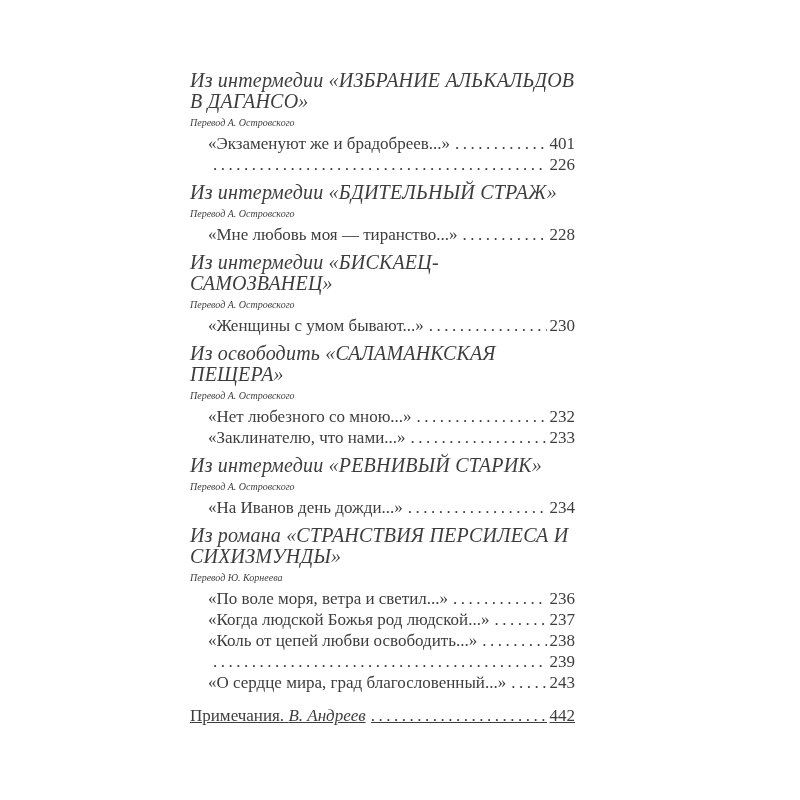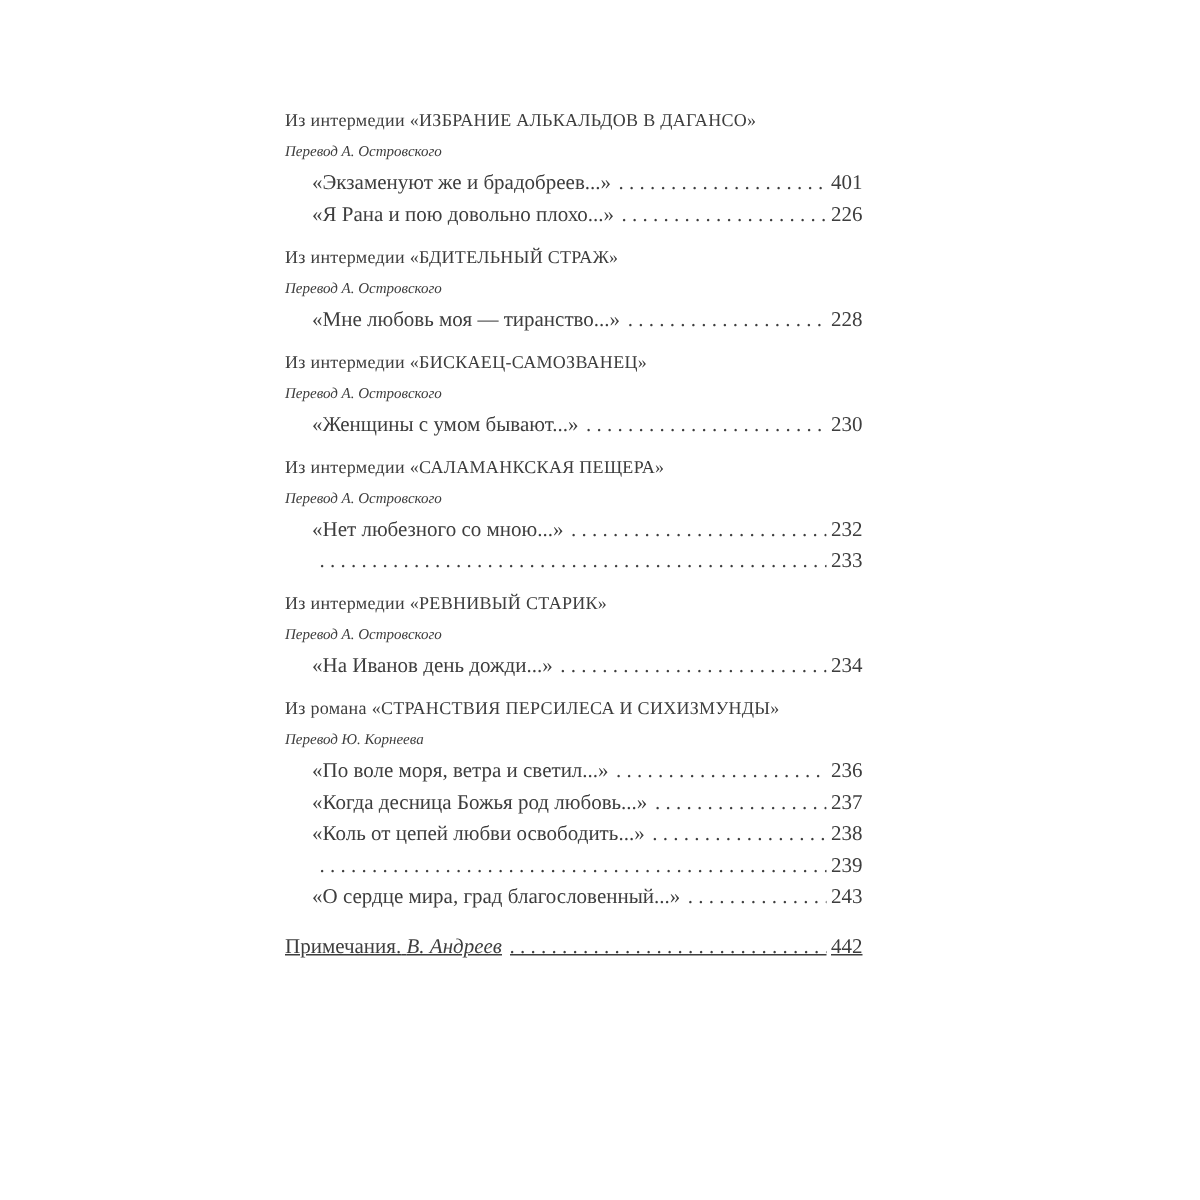--- a/index.html
+++ b/index.html
@@ -14,34 +14,35 @@
     overflow: hidden;
   }
   .page {
     position: absolute;
     left: 190px;
     top: 70px;
     width: 385px;
   }
   .section { margin-bottom: 7px; }
   .heading {
-    font-size: 12px;
+    font-size: 20px;
     line-height: 21px;
     letter-spacing: 0.2px;
+    font-style: italic;
   }
   .translator {
     font-style: italic;
     font-size: 10px;
     line-height: 21px;
   }
   .entries { padding-left: 18px; }
   .entry {
     display: flex;
     align-items: baseline;
-    font-size: 14px;
+    font-size: 17px;
     line-height: 21px;
   }
   .entry-title { white-space: nowrap; }
   .leader {
     flex: 1 1 auto;
     overflow: hidden;
     white-space: nowrap;
     margin: 0 3px 0 5px;
     min-width: 8px;
   }
@@ -63,21 +64,20 @@
     <div class="heading">Из интермедии «ИЗБРАНИЕ АЛЬКАЛЬДОВ В ДАГАНСО»</div>
     <div class="translator">Перевод А. Островского</div>
     <div class="entries">
   <div class="entry">
     <span class="entry-title">«Экзаменуют же и брадобреев...»</span>
     <span class="leader"></span>
     <span class="pagenum">401</span>
   </div>
 
   <div class="entry">
-    <span class="entry-title">«Я Рана и пою довольно плохо...»</span>
     <span class="leader"></span>
     <span class="pagenum">226</span>
   </div>
 </div>
   </div>
 
   <div class="section">
     <div class="heading">Из интермедии «БДИТЕЛЬНЫЙ СТРАЖ»</div>
     <div class="translator">Перевод А. Островского</div>
     <div class="entries">
@@ -96,30 +96,31 @@
     <div class="entries">
   <div class="entry">
     <span class="entry-title">«Женщины с умом бывают...»</span>
     <span class="leader"></span>
     <span class="pagenum">230</span>
   </div>
 </div>
   </div>
 
   <div class="section">
-    <div class="heading">Из интермедии «САЛАМАНКСКАЯ ПЕЩЕРА»</div>
+    <div class="heading">Из освободить «САЛАМАНКСКАЯ ПЕЩЕРА»</div>
     <div class="translator">Перевод А. Островского</div>
     <div class="entries">
   <div class="entry">
     <span class="entry-title">«Нет любезного со мною...»</span>
     <span class="leader"></span>
     <span class="pagenum">232</span>
   </div>
 
   <div class="entry">
+    <span class="entry-title">«Заклинателю, что нами...»</span>
     <span class="leader"></span>
     <span class="pagenum">233</span>
   </div>
 </div>
   </div>
 
   <div class="section">
     <div class="heading">Из интермедии «РЕВНИВЫЙ СТАРИК»</div>
     <div class="translator">Перевод А. Островского</div>
     <div class="entries">
@@ -135,21 +136,21 @@
     <div class="heading">Из романа «СТРАНСТВИЯ ПЕРСИЛЕСА И СИХИЗМУНДЫ»</div>
     <div class="translator">Перевод Ю. Корнеева</div>
     <div class="entries">
   <div class="entry">
     <span class="entry-title">«По воле моря, ветра и светил...»</span>
     <span class="leader"></span>
     <span class="pagenum">236</span>
   </div>
 
   <div class="entry">
-    <span class="entry-title">«Когда десница Божья род любовь...»</span>
+    <span class="entry-title">«Когда людской Божья род людской...»</span>
     <span class="leader"></span>
     <span class="pagenum">237</span>
   </div>
 
   <div class="entry">
     <span class="entry-title">«Коль от цепей любви освободить...»</span>
     <span class="leader"></span>
     <span class="pagenum">238</span>
   </div>
 

